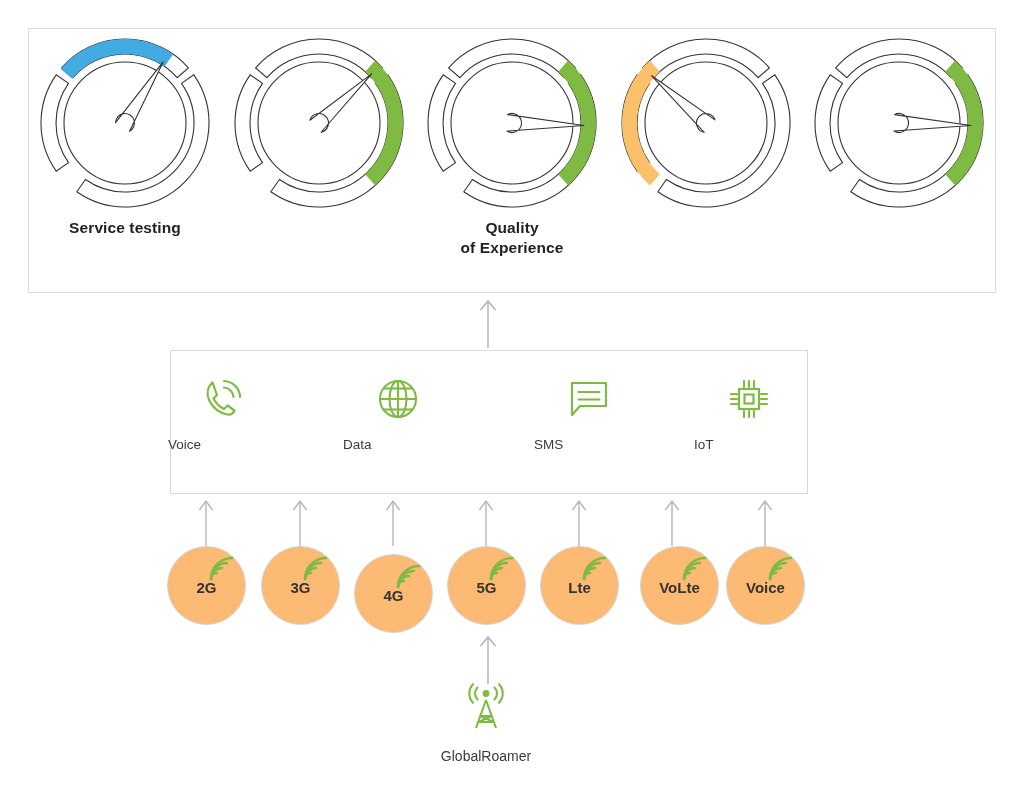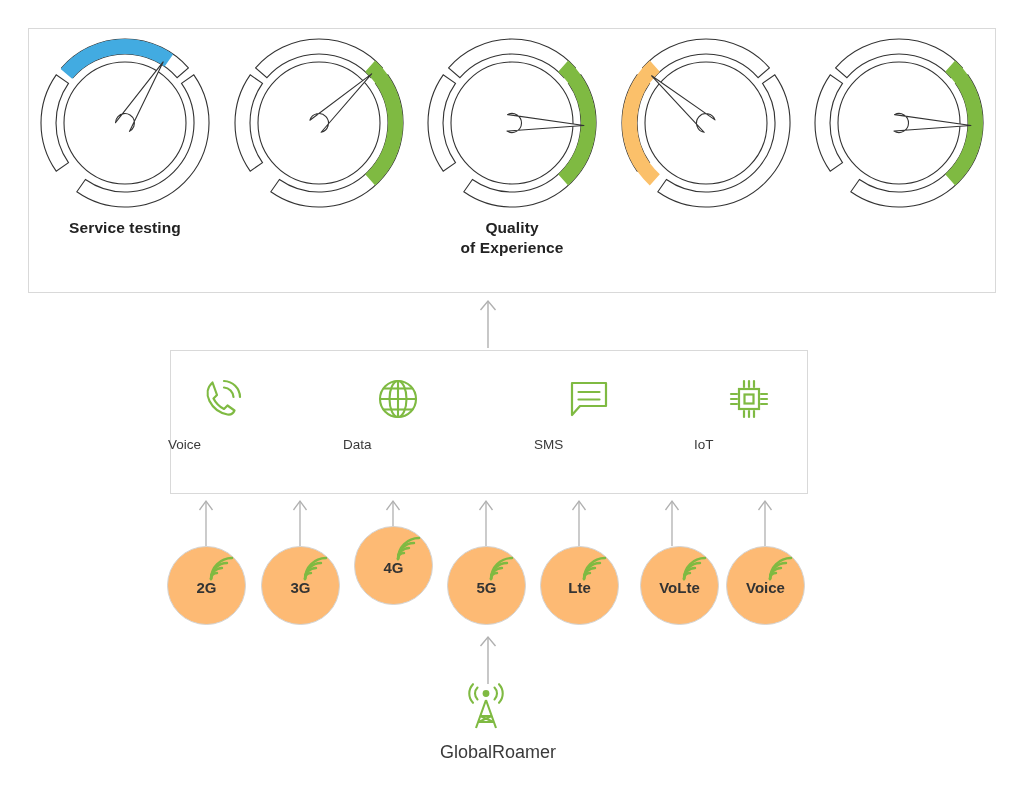--- a/index.html
+++ b/index.html
@@ -67,21 +67,21 @@
     top: 50%;
     transform: translateY(-42%);
     text-align: center;
     font-size: 15px;
     color: #333333;
   }
   .tech-wave { position: absolute; right: 11px; top: 9px; }
 
   
   #operator { position: absolute; left: 440px; top: 678px; width: 92px; text-align: center; }
-  #operator-label { margin-top: 4px; font-size: 18px; color: #3a3a3a; }
+  #operator-label { margin-top: 10px; font-size: 14px; color: #3a3a3a; }
 
   
   .arrow { position: absolute; }
 </style>
 </head>
 <body>
 
 <div id="stage">
 
   <div class="panel" id="gauge-panel"></div>
@@ -261,21 +261,21 @@
         <svg class="tech-wave" width="26" height="26" viewBox="0 0 26 26">
           <g fill="none" stroke="#7FBA42" stroke-width="2.4" stroke-linecap="round">
             <path d="M3 23 a6 6 0 0 1 6 -6"></path>
             <path d="M3 23 a11 11 0 0 1 11 -11"></path>
             <path d="M3 23 a16 16 0 0 1 16 -16"></path>
             <path d="M3 23 a21 21 0 0 1 21 -21"></path>
           </g>
         </svg>
         <div class="tech-label">3G</div>
       </div>
-      <div class="tech-circle" style="left: 354px; top: 526px;">
+      <div class="tech-circle" style="left: 354px; top: 554px;">
         <svg class="tech-wave" width="26" height="26" viewBox="0 0 26 26">
           <g fill="none" stroke="#7FBA42" stroke-width="2.4" stroke-linecap="round">
             <path d="M3 23 a6 6 0 0 1 6 -6"></path>
             <path d="M3 23 a11 11 0 0 1 11 -11"></path>
             <path d="M3 23 a16 16 0 0 1 16 -16"></path>
             <path d="M3 23 a21 21 0 0 1 21 -21"></path>
           </g>
         </svg>
         <div class="tech-label">4G</div>
       </div>

